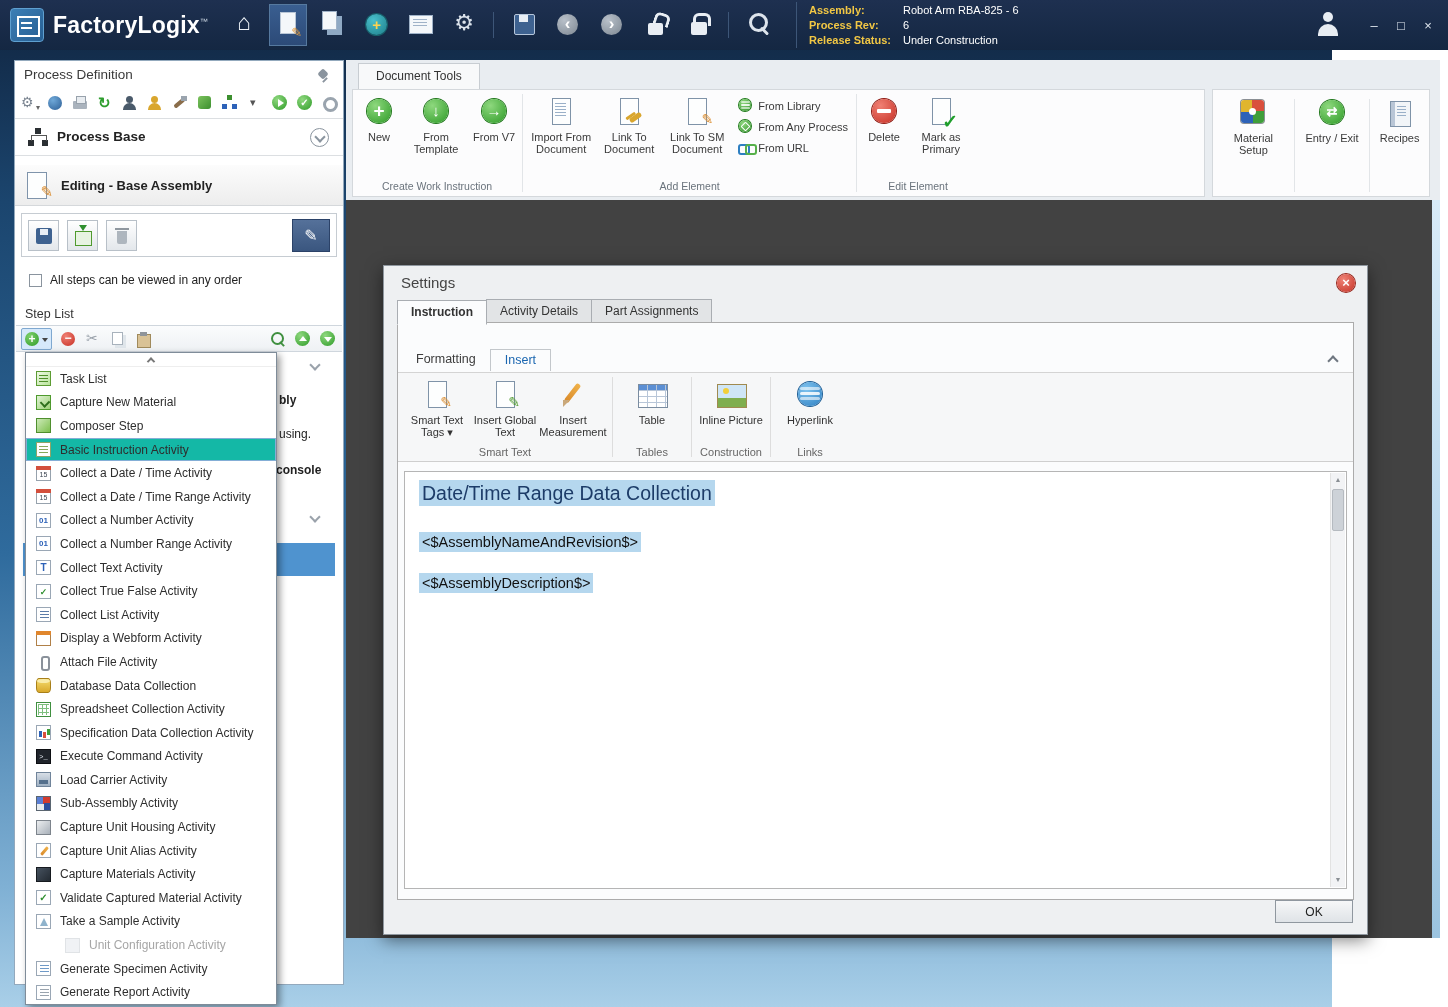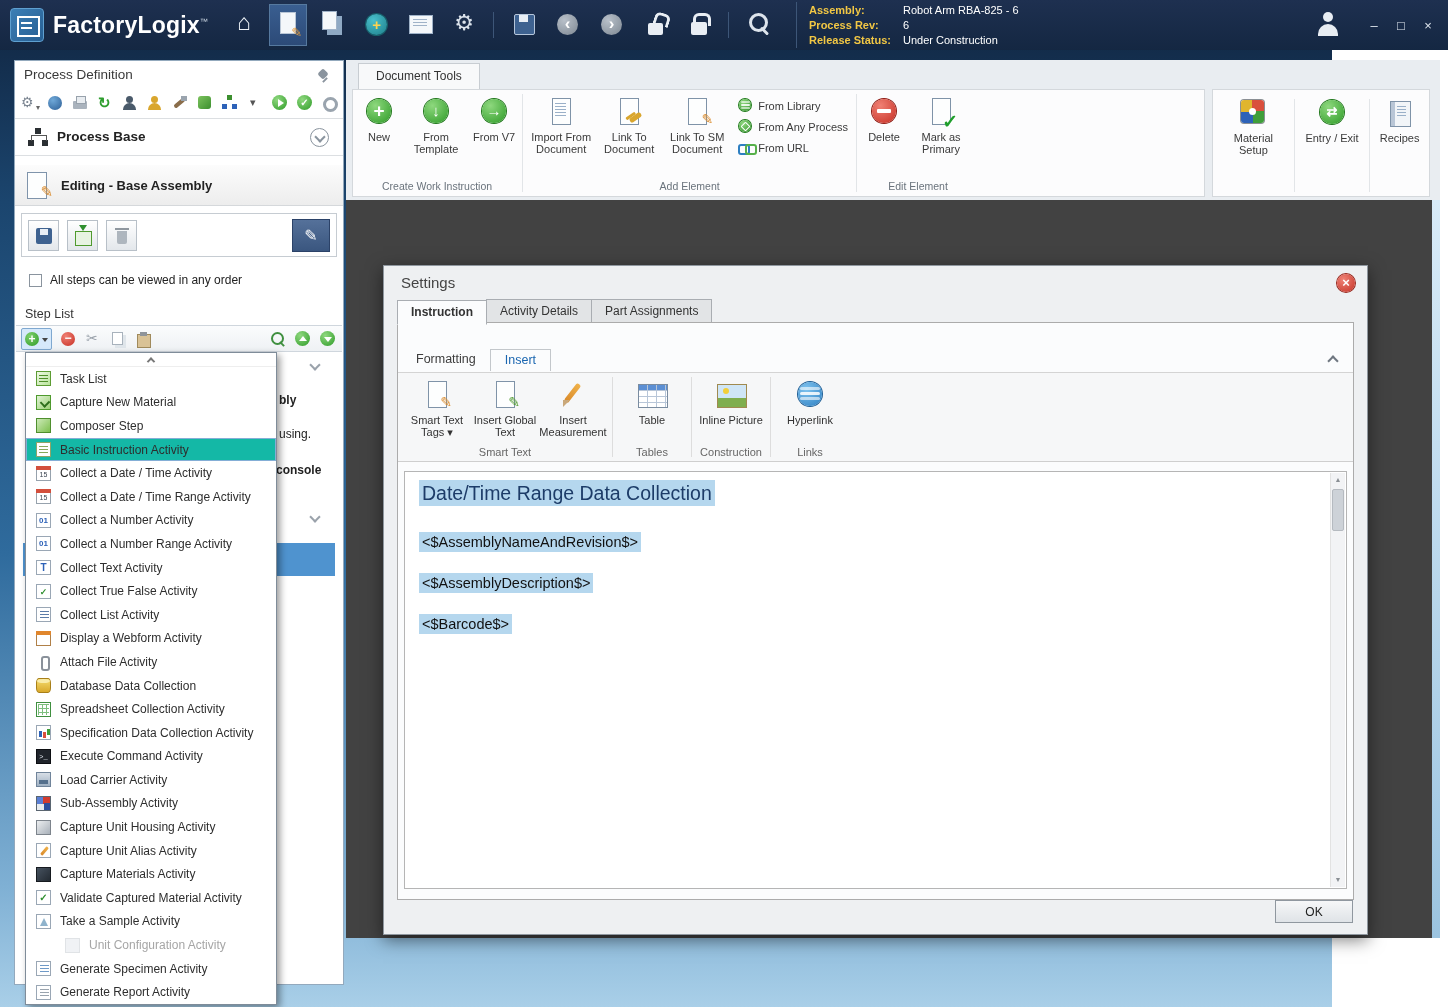--- a/index.html
+++ b/index.html
@@ -557,21 +557,20 @@
               </div>
             </div>
           <div class="doc-area">
             <div class="doc-content">
               <div class="doc-title">
                 <span class="hl">Date/Time Range Data Collection</span>
               </div>
               <div id="doc-fields">
                   <div class="doc-field"><span class="hl field-text">&lt;$AssemblyNameAndRevision$&gt;</span></div>
                   <div class="doc-field"><span class="hl field-text">&lt;$AssemblyDescription$&gt;</span></div>
-                  <div class="doc-field"><span class="hl field-text">&lt;$Barcode$&gt;</span></div>
                 </div>
             </div>
             <div class="vscroll">
               <span class="varrow up"></span>
               <span class="vthumb"></span>
               <span class="varrow down"></span>
             </div>
           </div>
         </div>
         <button class="ok-btn">OK</button>

